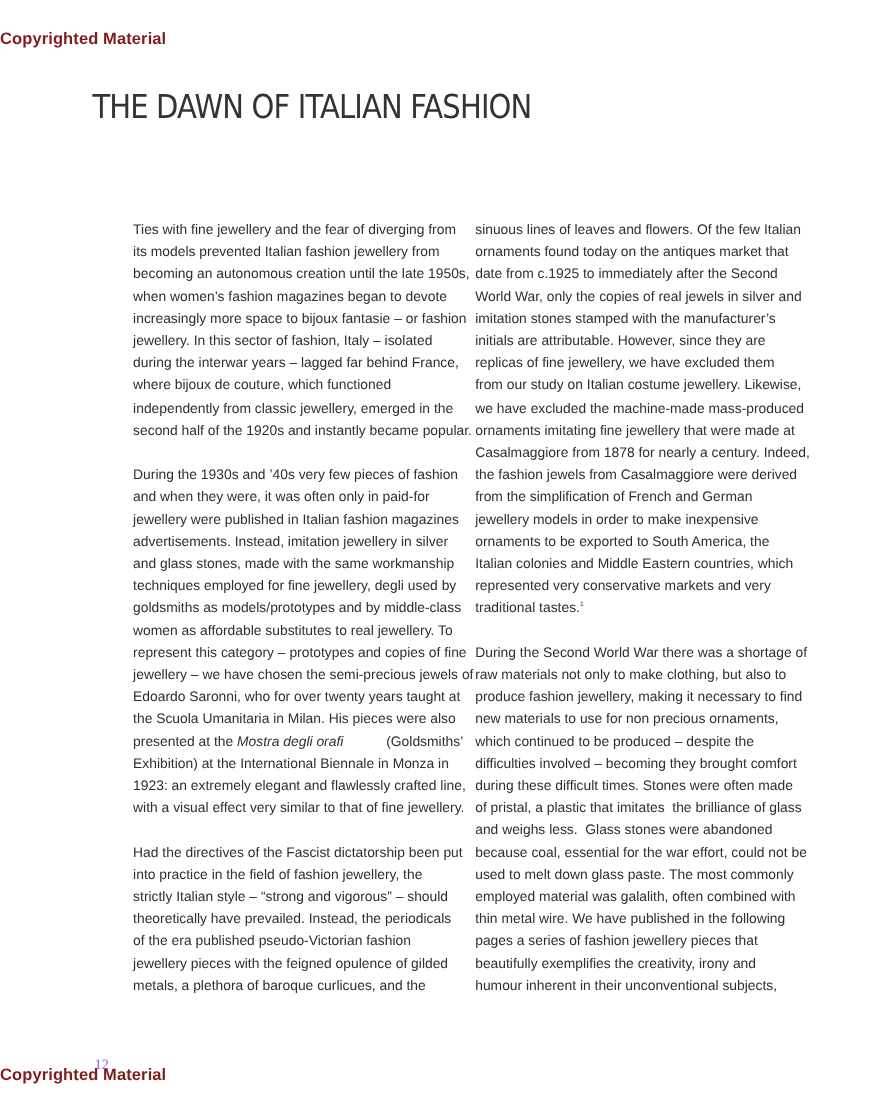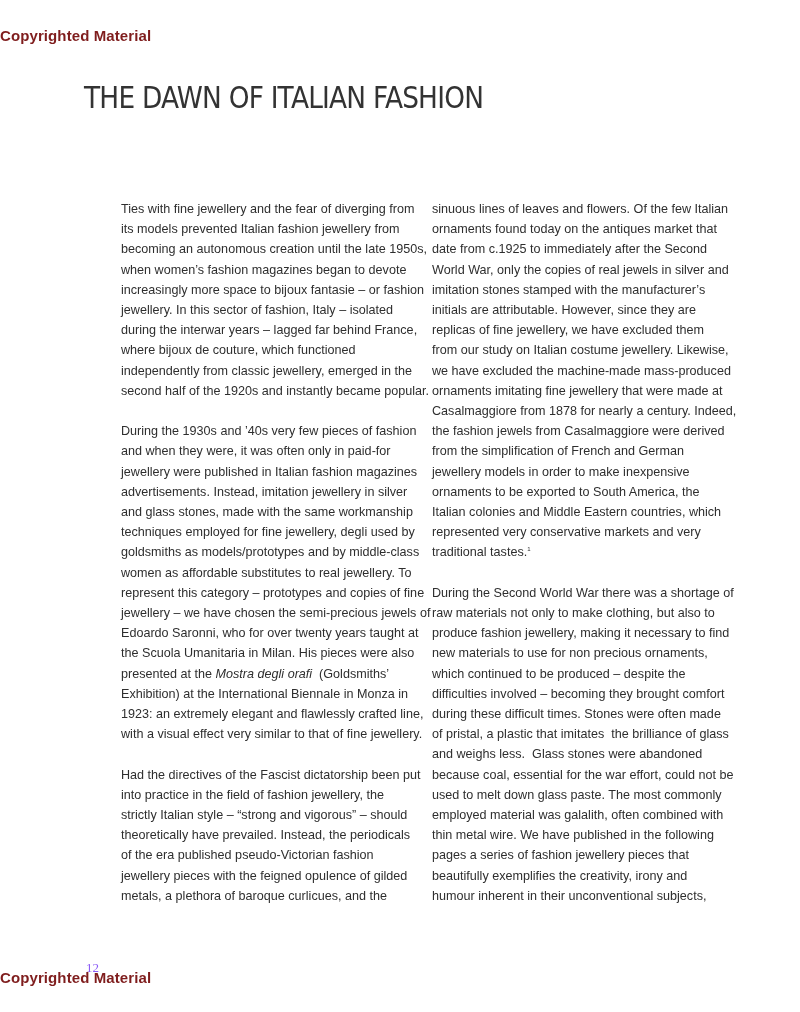--- a/index.html
+++ b/index.html
@@ -99,21 +99,21 @@
     <span class="line">jewellery were published in Italian fashion magazines</span>
     <span class="line">advertisements. Instead, imitation jewellery in silver</span>
     <span class="line">and glass stones, made with the same workmanship</span>
     <span class="line">techniques employed for fine jewellery, degli used by</span>
     <span class="line">goldsmiths as models/prototypes and by middle-class</span>
     <span class="line">women as affordable substitutes to real jewellery. To</span>
     <span class="line">represent this category – prototypes and copies of fine</span>
     <span class="line">jewellery – we have chosen the semi-precious jewels of</span>
     <span class="line">Edoardo Saronni, who for over twenty years taught at</span>
     <span class="line">the Scuola Umanitaria in Milan. His pieces were also</span>
-    <span class="line"><span>presented at the </span><span class="italic">Mostra degli orafi</span><span style="white-space:pre;">  (Goldsmiths’</span></span>
+    <span class="line"><span>presented at the </span><span class="italic">Mostra degli orafi</span><span style="white-space:pre;padding-left:32px;">  (Goldsmiths’</span></span>
     <span class="line">Exhibition) at the International Biennale in Monza in</span>
     <span class="line">1923: an extremely elegant and flawlessly crafted line,</span>
     <span class="line">with a visual effect very similar to that of fine jewellery.</span>
   </p>
   <p class="para">
     <span class="line">Had the directives of the Fascist dictatorship been put</span>
     <span class="line">into practice in the field of fashion jewellery, the</span>
     <span class="line">strictly Italian style – “strong and vigorous” – should</span>
     <span class="line">theoretically have prevailed. Instead, the periodicals</span>
     <span class="line">of the era published pseudo-Victorian fashion</span>

